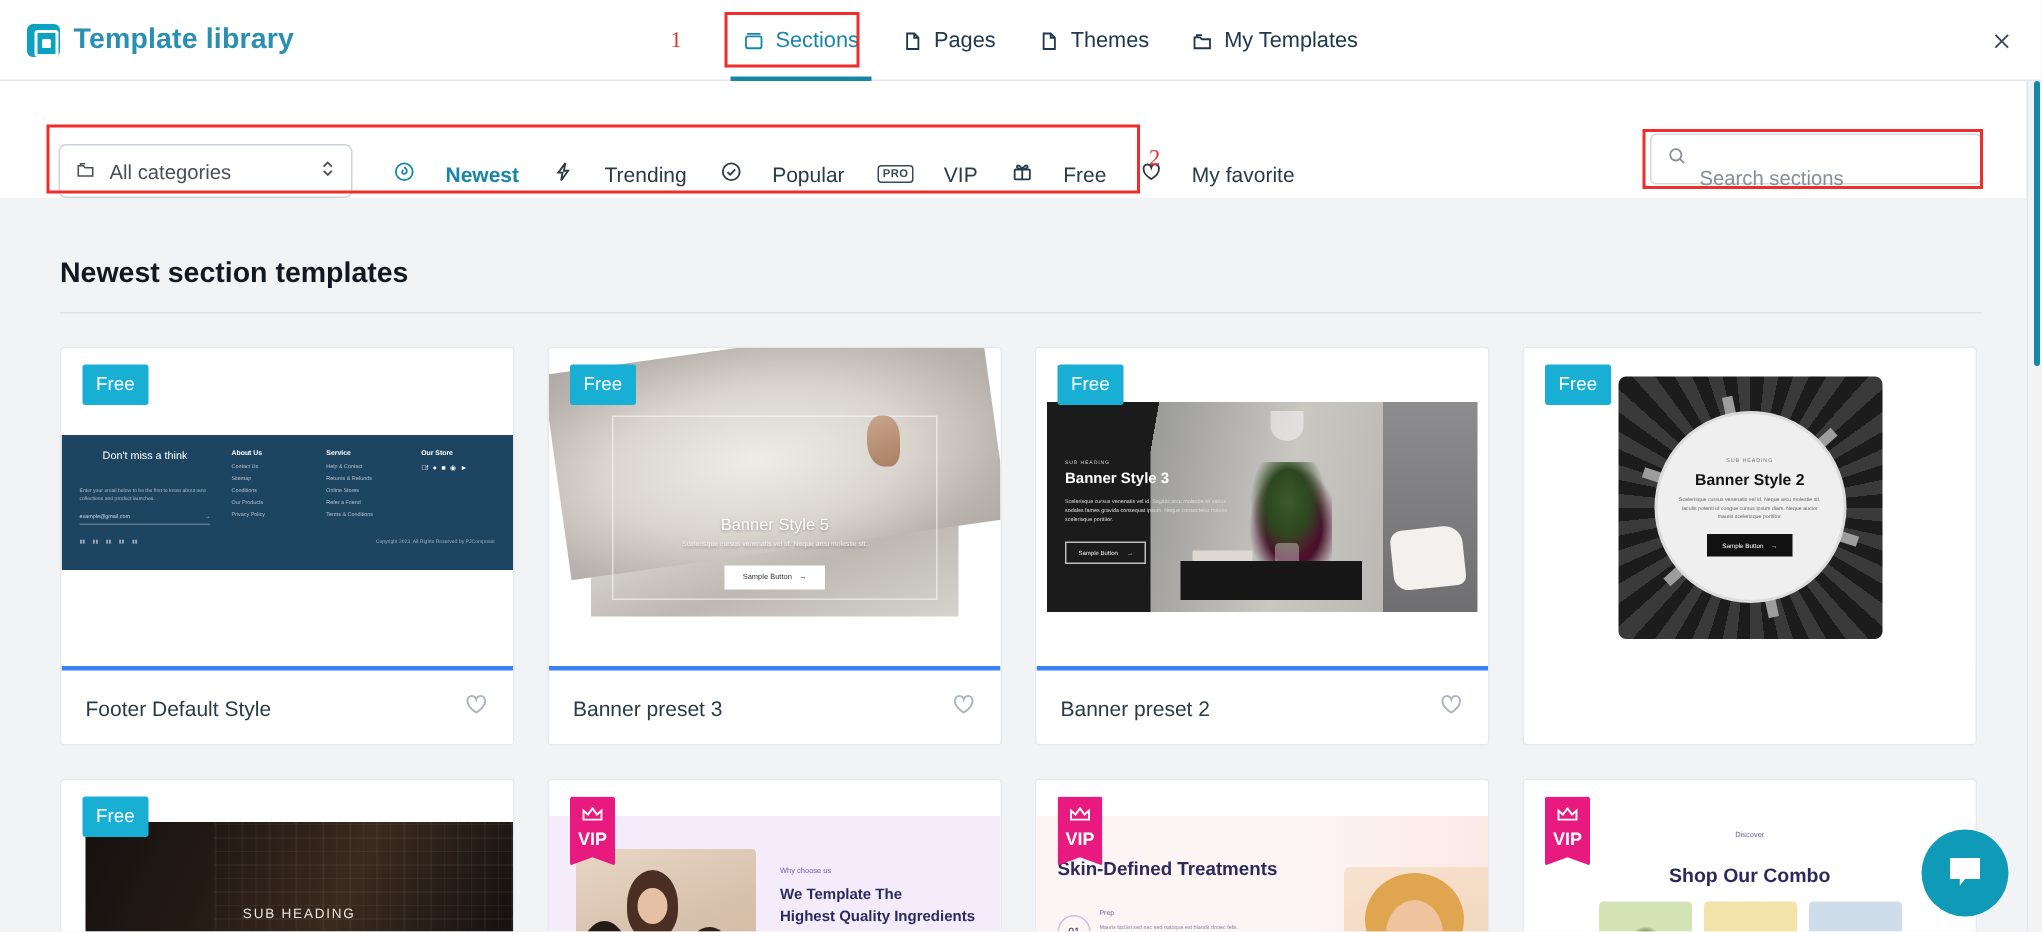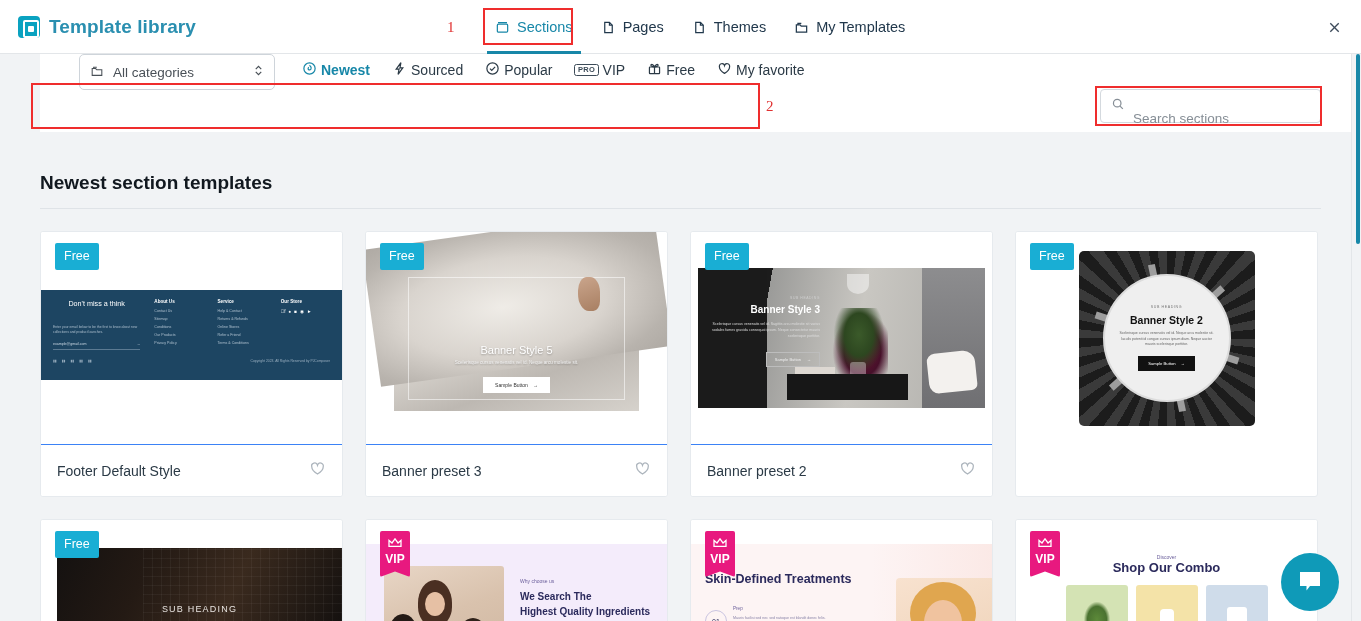--- a/index.html
+++ b/index.html
@@ -57,33 +57,33 @@
 
   
   .redbox { position: absolute; border: 2.5px solid #ef2d2d; pointer-events: none; }
   .redbox-tab { left: 483px; top: 8px; width: 90px; height: 37px; }
   .redbox-filters { left: 31px; top: 83px; width: 729px; height: 46px; }
   .redbox-search { left: 1095px; top: 86px; width: 227px; height: 40px; }
 
   
   .filterbar {
     position: relative; height: 78px; background: #fff;
-    display: flex; align-items: flex-start; padding: 0 20px; margin-left: 40px;
+    display: flex; align-items: flex-end; padding: 0 20px;
   }
   .cat-select {
     display: flex; align-items: center; gap: 9px;
     width: 196px; height: 36px; padding: 0 10px;
     border: 1px solid #ced4da; border-radius: 5px; background: #fff;
     font-size: 13.5px; color: #495057; cursor: pointer;
     margin-left: 19px;
   }
   .cat-select .label { flex: 1; }
   .filters { display: flex; align-items: center; gap: 0; margin-left: 16px; }
   .filter {
-    display: flex; align-items: center; gap: 4px;
+    display: flex; align-items: center; gap: 20px;
     padding: 0 11px; height: 32px;
     font-size: 14px; color: #2b3a46; cursor: pointer; white-space: nowrap;
   }
   .filter.active { color: #1787a8; font-weight: 600; }
   .pro-chip {
     border: 1.4px solid #3b4a57; border-radius: 2.5px;
     font-size: 7.5px; font-weight: 700; letter-spacing: .3px;
     padding: 1px 2.5px; color: #3b4a57; line-height: 1.1;
   }
 
@@ -130,21 +130,21 @@
   }
   .badge-free { background: #19aed4; padding: 7px 9px; border-radius: 2px; }
   .badge-vip {
     background: #e8197f; width: 30px; padding: 6px 0 7px;
     border-radius: 2px; display: flex; flex-direction: column;
     align-items: center; gap: 4px; font-weight: 600; font-size: 12px;
     clip-path: polygon(0 0,100% 0,100% 100%,50% 88%,0 100%);
     padding-bottom: 12px;
   }
   .card-footer {
-    height: 52px; border-top: 1px solid #3b82f6; background: #fff;
+    height: 52px; border-top: 3px solid #3b82f6; background: #fff;
     display: flex; align-items: center; justify-content: space-between;
     padding: 0 16px;
   }
   .card-name { font-size: 14px; color: #2b3a46; }
   .heart { cursor: pointer; }
 
   
   .pv-footer {
     position: absolute; left: 0; right: 0; top: 58px; height: 90px;
     background: #1d4562; padding: 9px 12px; color: #c8d6e2; overflow: hidden;
@@ -191,21 +191,21 @@
   .pv-b3-dark { position: absolute; left: 0; top: 0; bottom: 0; width: 24%; background: #1b1b1b; }
   .pv-b3-table { position:absolute; left:31%; bottom:8px; width:42%; height:26px; background:#171717; }
   .pv-b3-table::before{content:"";position:absolute;left:8px;top:-7px;width:40px;height:7px;background:#ddd8d2;}
   .pv-b3-plant { position:absolute; left:46%; bottom:30px; width:58px; height:70px;
     background: radial-gradient(ellipse at 50% 38%, #3b5a2a 0%, #2d4720 35%, transparent 62%),
                 radial-gradient(ellipse at 56% 62%, #6b1533 0%, #47102a 40%, transparent 65%); }
   .pv-b3-vase { position:absolute; left:53%; bottom:24px; width:16px; height:22px; background:rgba(255,255,255,.35); border-radius:3px 3px 7px 7px; }
   .pv-b3-head { position:absolute; right:0; top:0; bottom:0; width:22%; background: linear-gradient(180deg,#8d8d8f,#6f6f72); }
   .pv-b3-pillow { position:absolute; right:3%; bottom:16px; width:48px; height:40px; background:#f3f1ee; border-radius:8px 12px 6px 10px; transform:rotate(-6deg); }
   .pv-b3-lamp { position:absolute; left:52%; top:6px; width:22px; height:20px; background:rgba(255,255,255,.45); border-radius:0 0 50% 50%; }
-  .pv-b3-txt { position: absolute; left: 12px; top: 28px; z-index: 3; width: 110px; text-align: right; }
+  .pv-b3-txt { position: absolute; left: 12px; top: 38px; z-index: 3; width: 110px; }
   .pv-b3-eyebrow { font-size: 3.4px; color: #cfcfcf; letter-spacing: .6px; margin-bottom: 4px; }
   .pv-b3-title { font-size: 10px; color: #fff; font-weight: 600; }
   .pv-b3-sub { font-size: 3.6px; color: #dcdcdc; line-height: 1.7; margin: 6px 0 8px; }
   .pv-btn-outline {
     display: inline-flex; align-items: center; gap: 6px;
     border: 1px solid #bdbdbd; color: #eee; font-size: 4px; padding: 4px 8px;
   }
 
   
   .pv-b2 { width: 176px; height: 175px; position: relative; border-radius: 5px; overflow: hidden;
@@ -255,21 +255,21 @@
     border: 1px solid #c9c4e0; color:#2b2a5c; font-size:7px; display:flex; align-items:center; justify-content:center; }
   .pv-skin-step { position:absolute; left: 42px; top: 62px; font-size: 4.6px; color:#6b5f9b; }
   .pv-skin-stepd { position:absolute; left: 42px; top: 72px; font-size: 3.6px; color:#8a84a8; width: 120px; line-height:1.6; }
   .pv-skin-photo { position:absolute; right: 0; top: 34px; width: 96px; height: 110px; border-radius: 4px 0 0 0;
     background: linear-gradient(160deg,#f8e2cf,#eccfb4); overflow:hidden; }
   .pv-skin-photo .hair{position:absolute;left:14px;top:4px;width:66px;height:62px;border-radius:50%;background:#e0a64f;}
   .pv-skin-photo .face{position:absolute;left:28px;top:22px;width:38px;height:46px;border-radius:50% 50% 45% 45%;background:#f0c39f;}
 
   .pv-combo { position:absolute; inset: 24px 0 0 0; background:#fff; text-align:center; }
   .pv-combo-eyebrow { font-size: 5px; color:#6b5f9b; margin-top: 10px; }
-  .pv-combo-title { font-size: 13px; font-weight: 700; color:#2b2a5c; margin-top: 0; }
+  .pv-combo-title { font-size: 13px; font-weight: 700; color:#2b2a5c; margin-top: 16px; }
   .pv-combo-row { display:flex; gap: 8px; justify-content:center; margin-top: 10px; }
   .pv-combo-tile { width: 62px; height: 70px; border-radius: 3px; position:relative; overflow:hidden; }
   .pv-combo-tile:nth-child(1){ background:#d4e3b4; }
   .pv-combo-tile:nth-child(2){ background:#f4e3a8; }
   .pv-combo-tile:nth-child(3){ background:#cfdcea; }
   .pv-combo-tile .leaf{position:absolute;left:50%;bottom:22px;transform:translateX(-50%);width:30px;height:34px;background:radial-gradient(ellipse at 50% 60%,#5d8a3a 0%,#4a7230 45%,transparent 62%);}
   .pv-combo-tile .drop{position:absolute;left:50%;bottom:10px;transform:translateX(-50%);width:14px;height:36px;background:#fff;border-radius:4px 4px 5px 5px;}
   .pv-combo-tile .pump{position:absolute;left:50%;bottom:8px;transform:translateX(-50%);width:20px;height:40px;background:#fff;border-radius:3px;}
 
   
@@ -367,21 +367,21 @@
           </svg>
         </span>
         <span>Newest</span>
       </div>
       <div class="filter">
         <span>
           <svg width="15" height="15" viewBox="0 0 16 16" fill="none" stroke="#2b3a46" stroke-width="1.3">
             <path d="M9.5 1.8L4.5 8.6h3L6.5 14.2l5-6.9h-3z"></path>
           </svg>
         </span>
-        <span>Sourced</span>
+        <span>Trending</span>
       </div>
       <div class="filter">
         <span>
           <svg width="15" height="15" viewBox="0 0 16 16" fill="none" stroke="#2b3a46" stroke-width="1.3">
             <circle cx="8" cy="8" r="6"></circle>
               <path d="M5.3 8.2l1.9 1.9 3.6-3.8"></path>
           </svg>
         </span>
         <span>Popular</span>
       </div>
@@ -590,21 +590,21 @@
           </div>
           <div class="pv-ingr">
             <div class="pv-ingr-photo">
               <div class="h1"></div>
                 <div class="f1"></div>
                 <div class="h2"></div>
                 <div class="h3"></div>
             </div>
             <div class="pv-ingr-txt">
               <div class="pv-ingr-eyebrow">Why choose us</div>
-              <div class="pv-ingr-title">We Search The</div>
+              <div class="pv-ingr-title">We Template The</div>
               <div class="pv-ingr-title">Highest Quality Ingredients</div>
             </div>
           </div>
         </div>
       </div>
 
       <div class="card" style="height:120px">
         <div class="card-preview" style="height:120px">
           <div class="badge badge-vip">
             <svg width="16" height="12" viewBox="0 0 18 14" fill="none" stroke="#fff" stroke-width="1.5">

